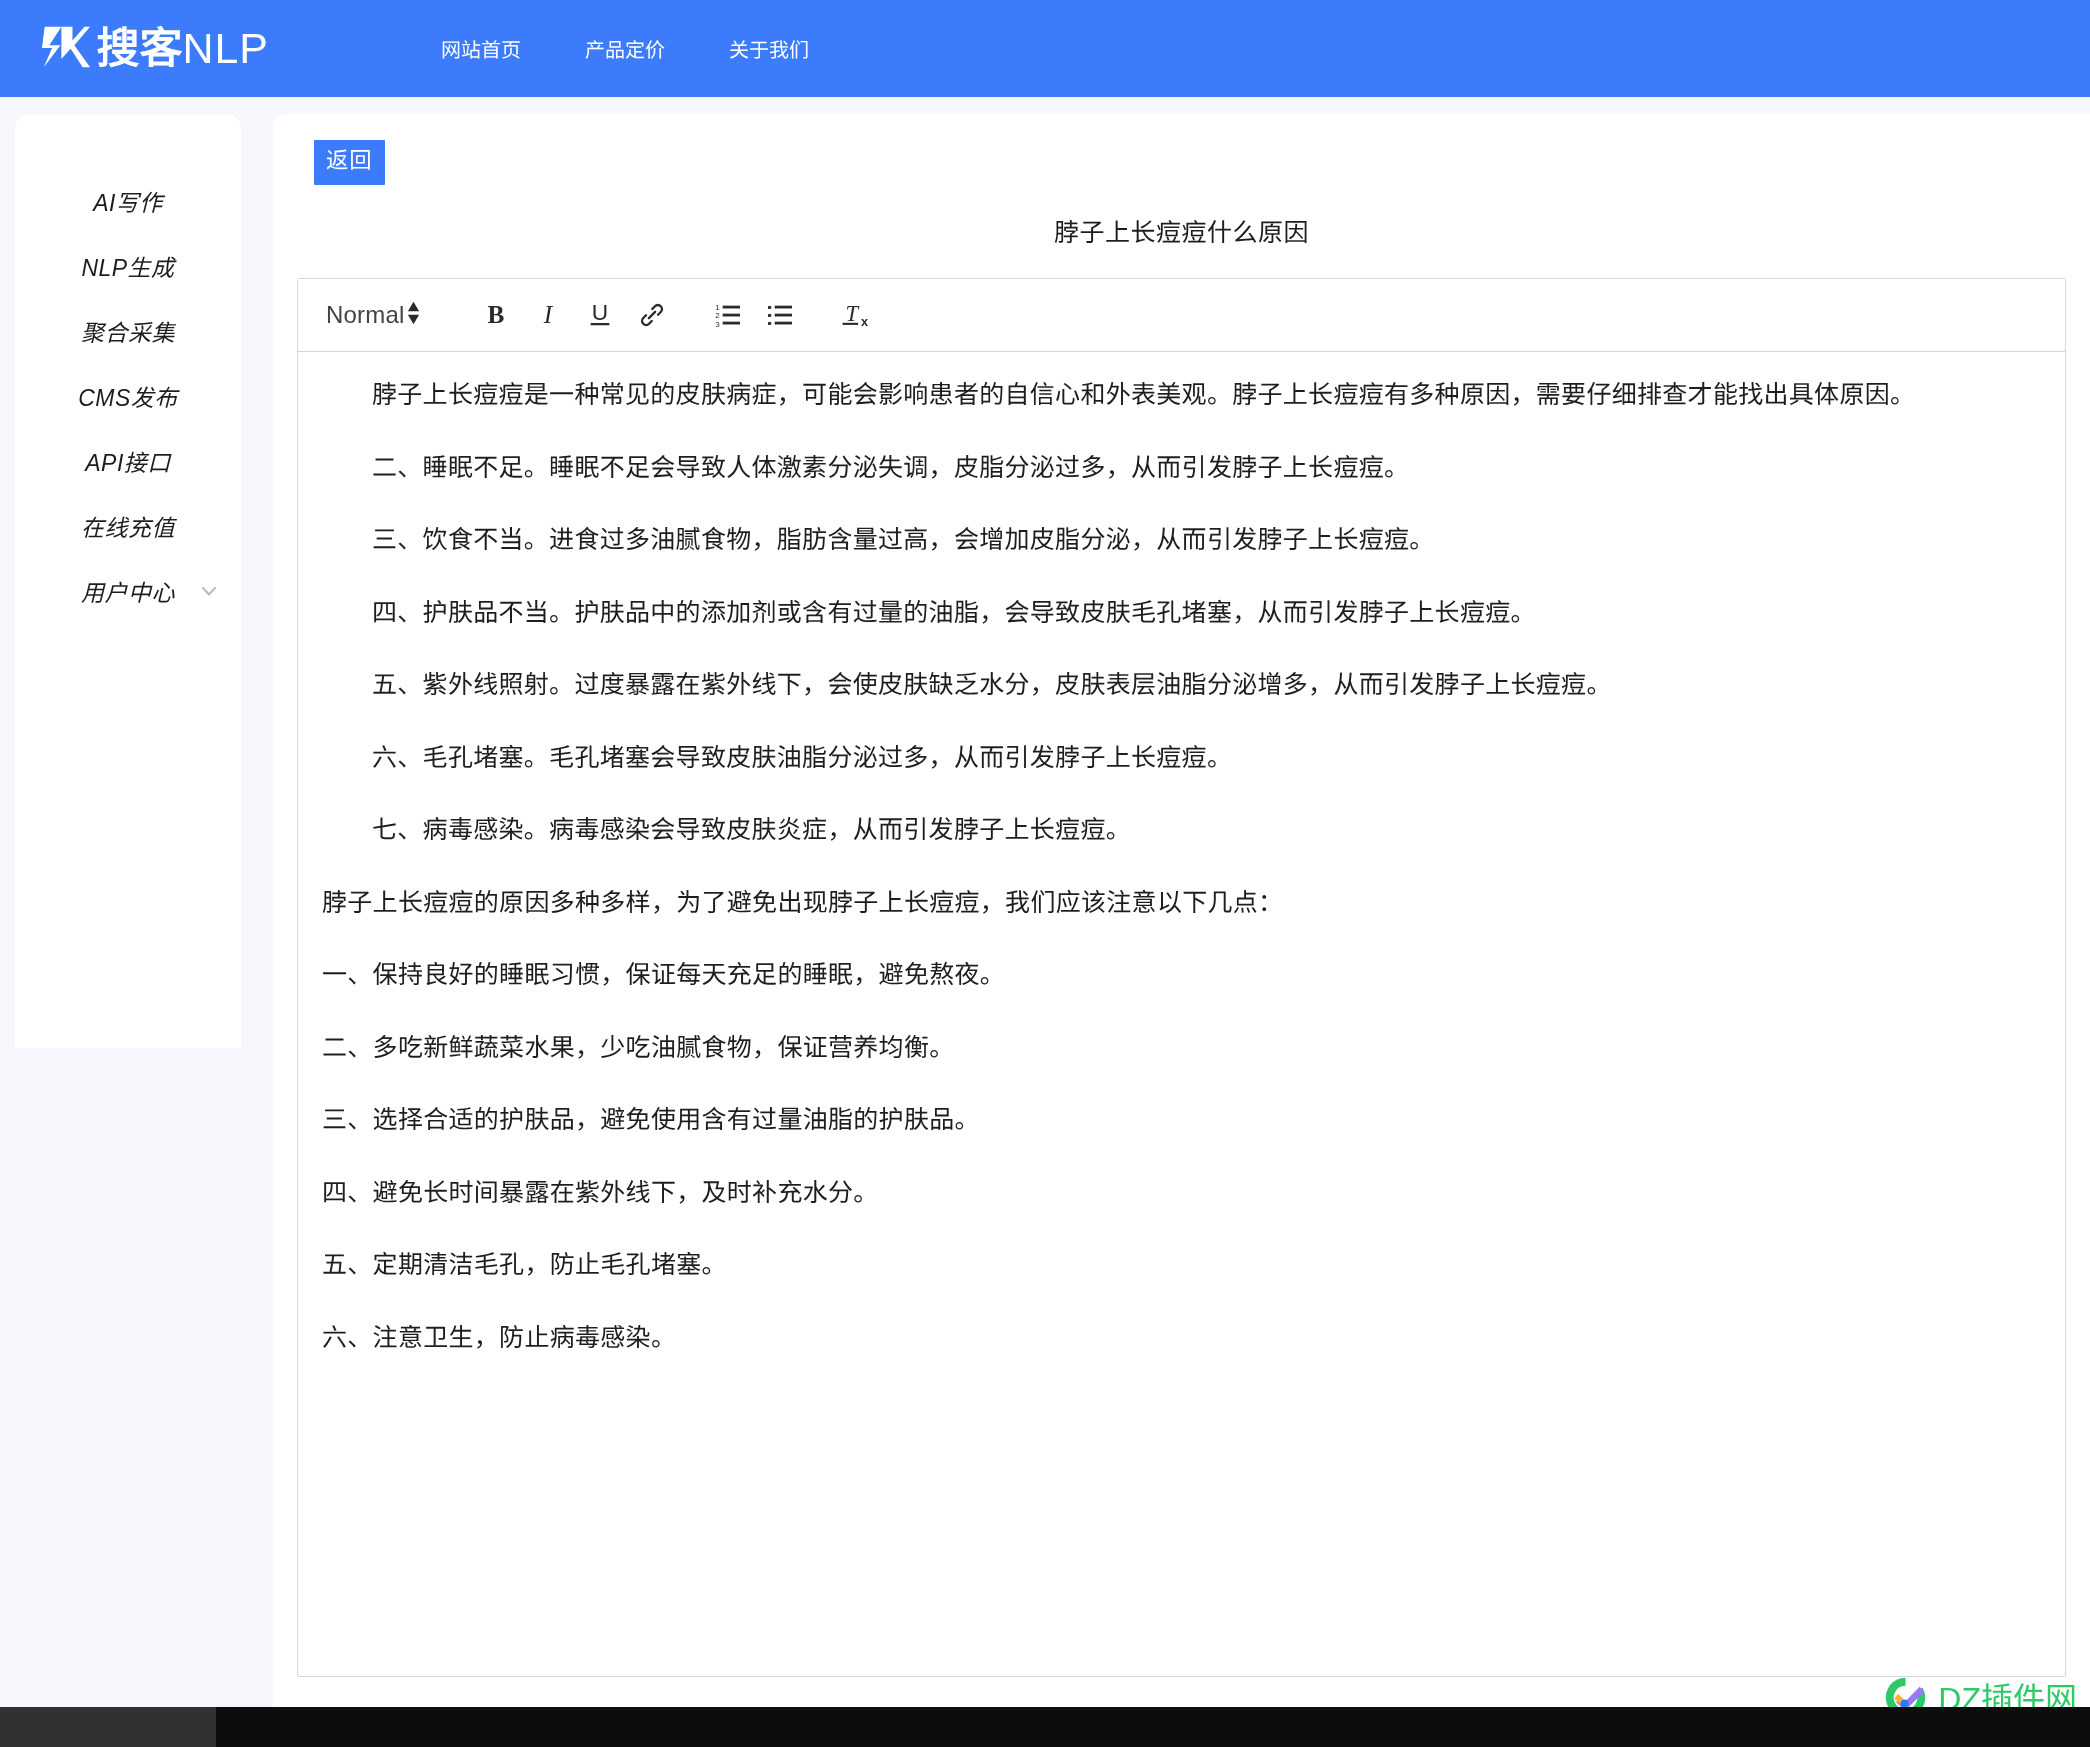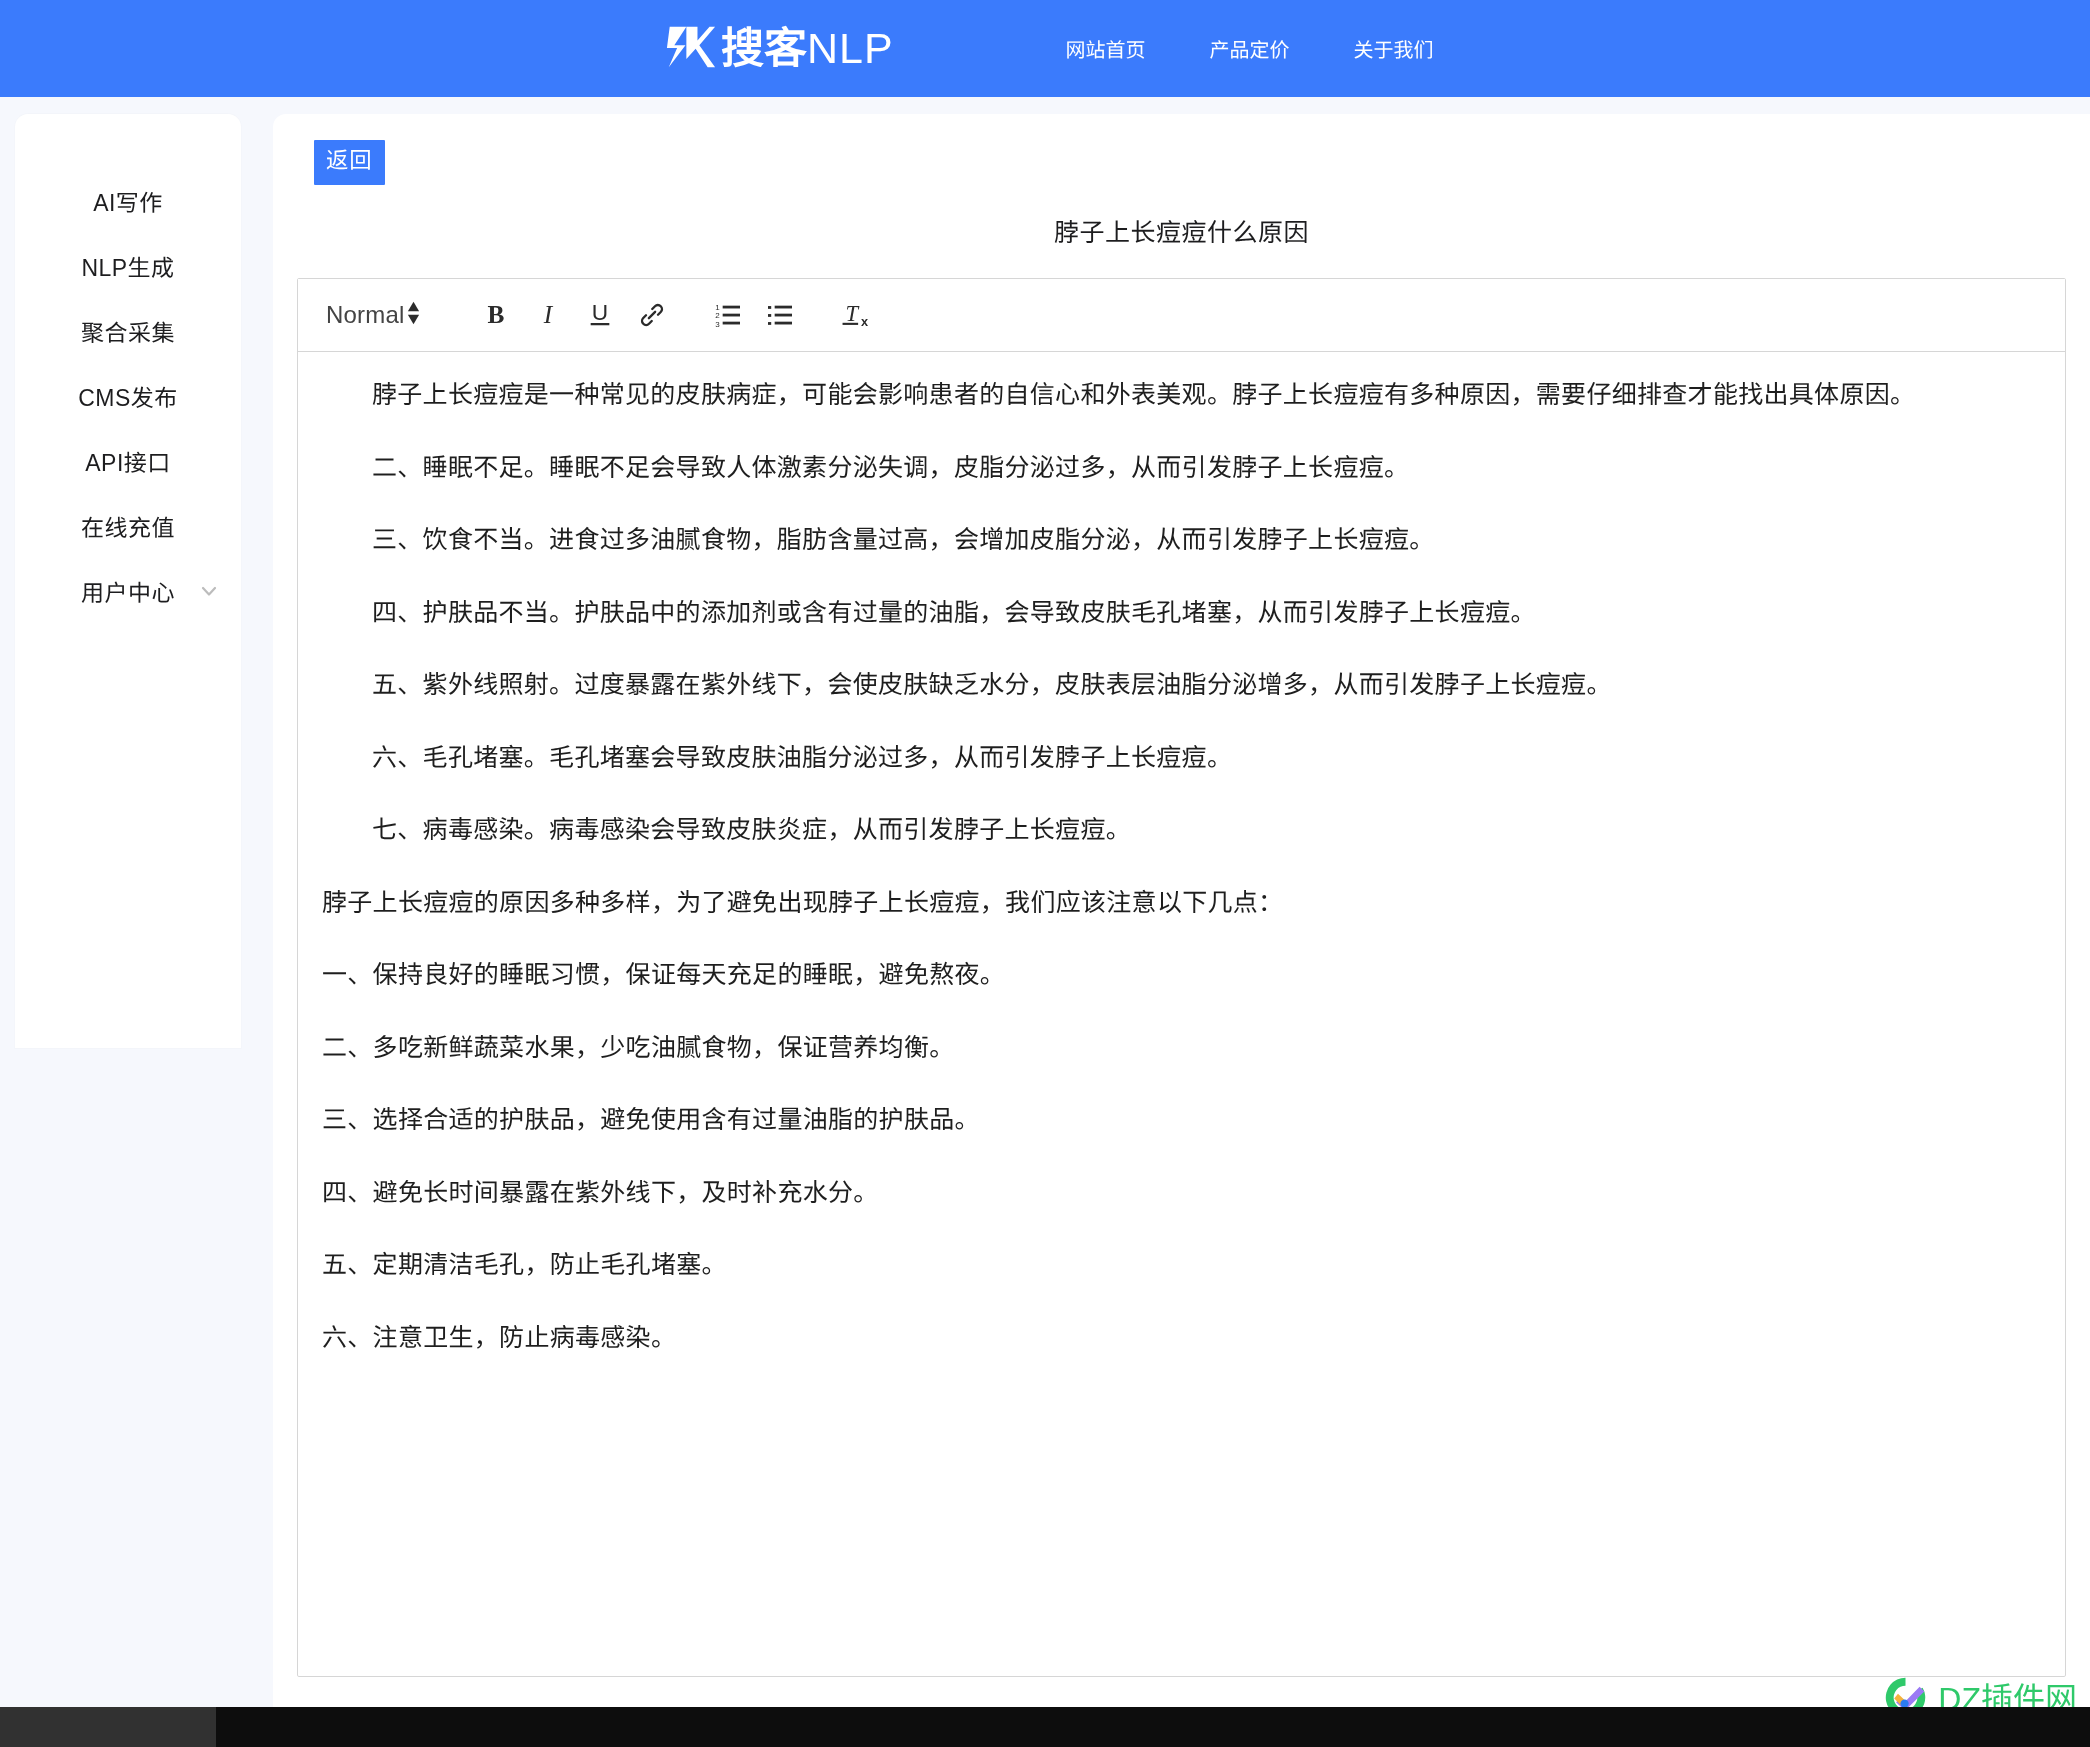--- a/index.html
+++ b/index.html
@@ -14,21 +14,20 @@
 
   
   .topbar {
     height: 97px;
     background: #3b7bfc;
     display: flex;
     align-items: center;
     padding-left: 41px;
     position: relative;
     z-index: 5;
-    justify-content: center;
   }
   .brand {
     display: flex;
     align-items: center;
     gap: 5.6px;
     margin-right: 140px;
   }
   .brand-mark { display:block; }
   .brand-text {
     color: #ffffff;
@@ -59,20 +58,21 @@
 
   
   .sidebar {
     width: 226px;
     min-width: 226px;
     background: #ffffff;
     border-radius: 13px 13px 0 0;
     padding: 54px 0 0 0;
     height: 934px;
     box-shadow: 0 0 0 0.9px rgba(0,0,0,0.012);
+    font-style: italic;
   }
   .side-item {
     height: 65px;
     display: flex;
     align-items: center;
     justify-content: center;
     position: relative;
     cursor: pointer;
     font-size: 23px;
     color: #1d1d1f;

